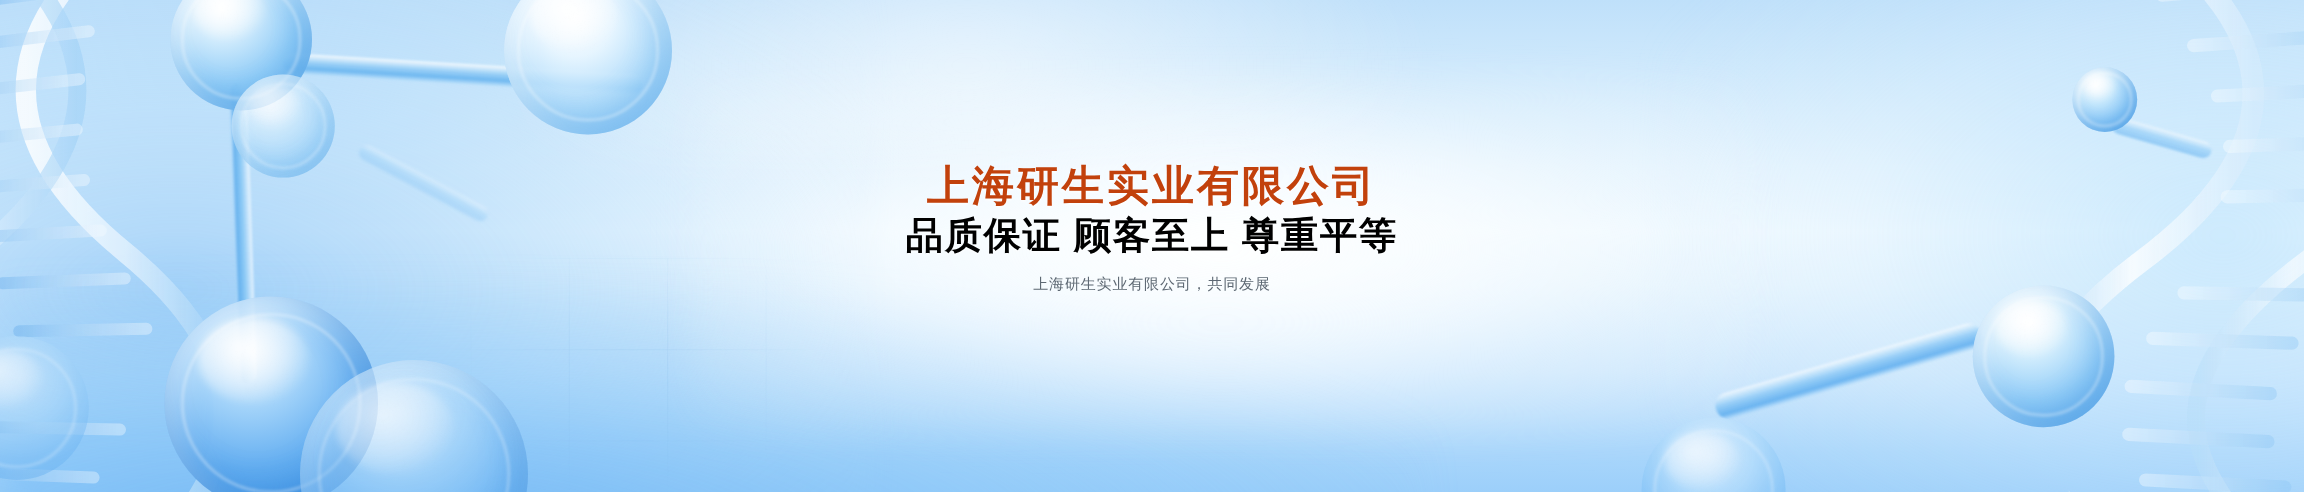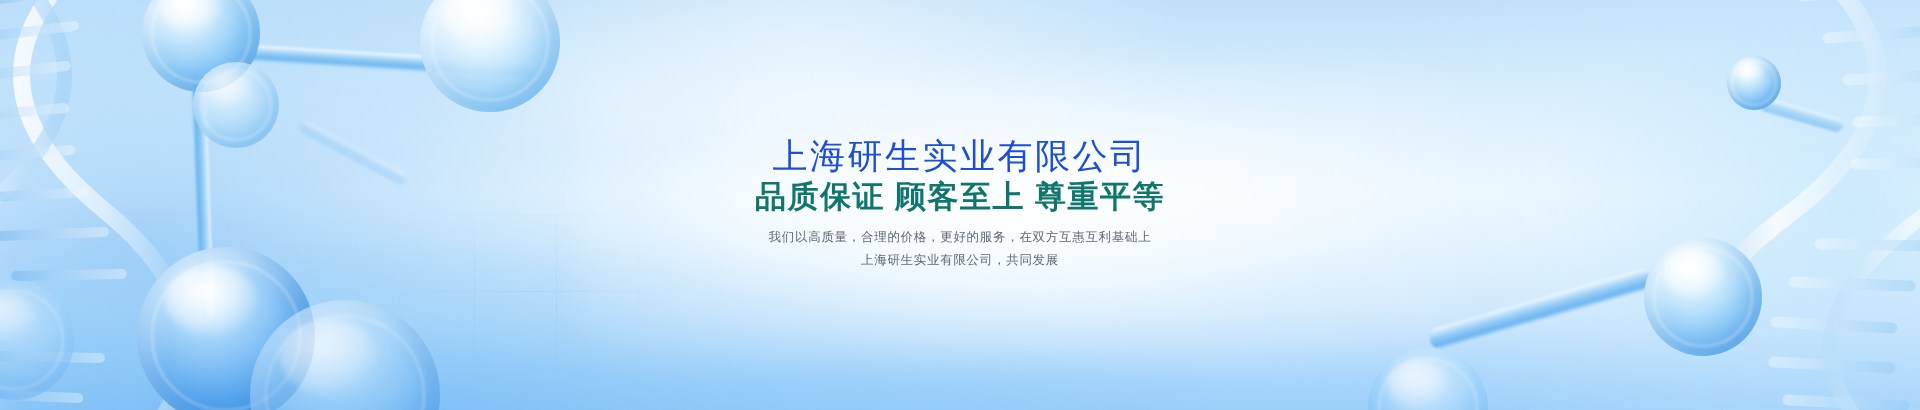--- a/index.html
+++ b/index.html
@@ -169,30 +169,30 @@
   .copy {
     position: absolute;
     left: 0;
     top: 136px;
     width: 1920px;
     text-align: center;
     z-index: 6;
   }
   .title {
     font-size: 35px;
-    font-weight: normal;
-    color: #1d4ed8;
+    font-weight: bold;
+    color: #c2410c;
     letter-spacing: 2.5px;
     line-height: 1.12;
     margin: 0;
     text-shadow: 0 1px 2px rgba(255,255,255,0.75);
   }
   .subtitle {
     font-size: 31px;
-    color: #0f766e;
+    color: #000000;
     letter-spacing: 1.5px;
     line-height: 1.25;
     margin: 3px 0 0 0;
     text-shadow: 0 1px 2px rgba(255,255,255,0.6);
   }
   .desc {
     margin-top: 9px;
     font-size: 12.5px;
     color: #5d6873;
     line-height: 1.85;
@@ -412,18 +412,17 @@
                     rgba(86,168,238,0.72) 100%);
                 opacity:0.80;"></div>
   </div>
 
   <div class="copy">
     <h1 class="title">上海研生实业有限公司</h1>
 
     <h2 class="subtitle">品质保证 顾客至上 尊重平等</h2>
 
     <div class="desc">
-      <div>我们以高质量，合理的价格，更好的服务，在双方互惠互利基础上</div>
       <div>上海研生实业有限公司，共同发展</div>
     </div>
   </div>
 
 </div>
 
 </body></html>

